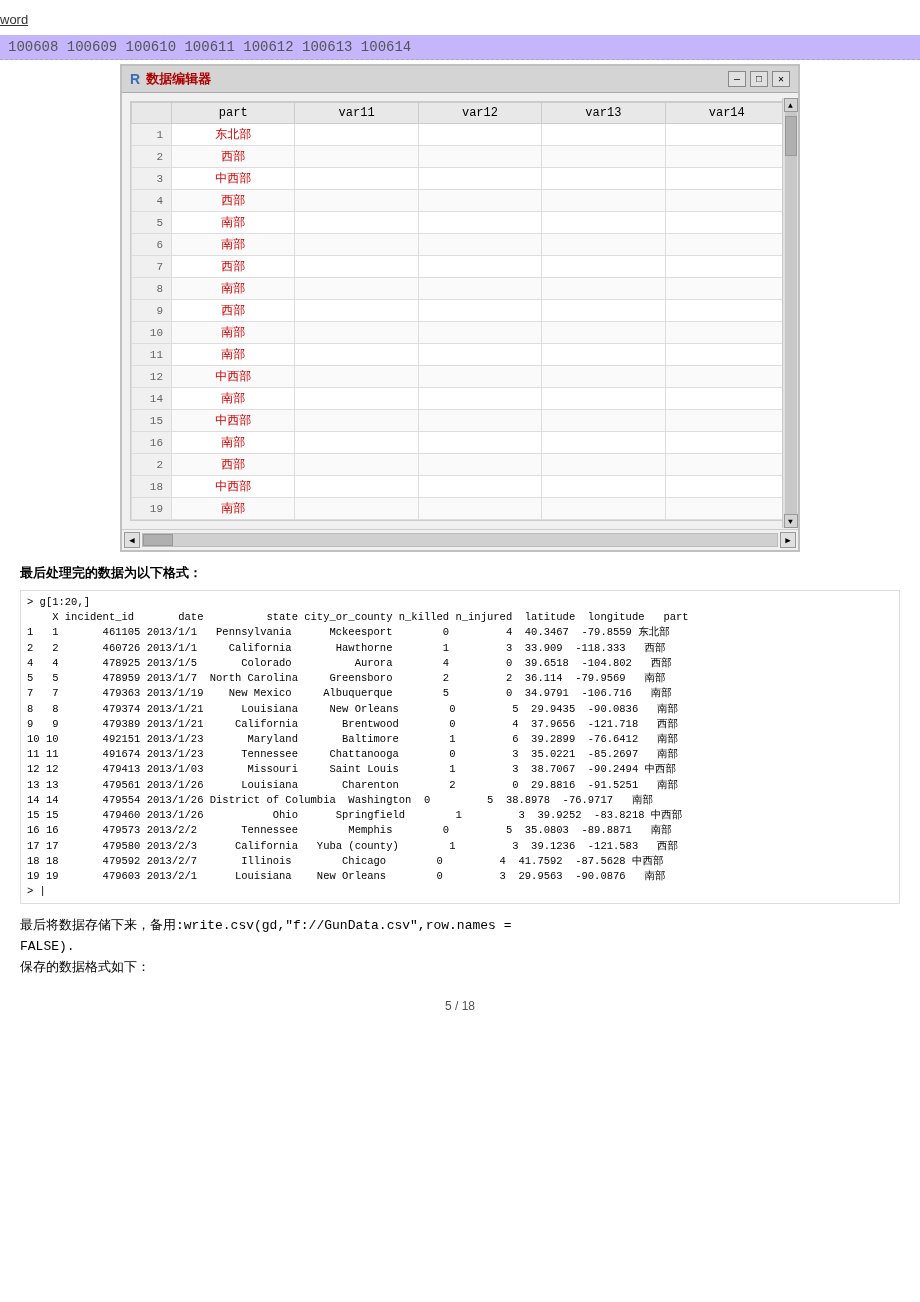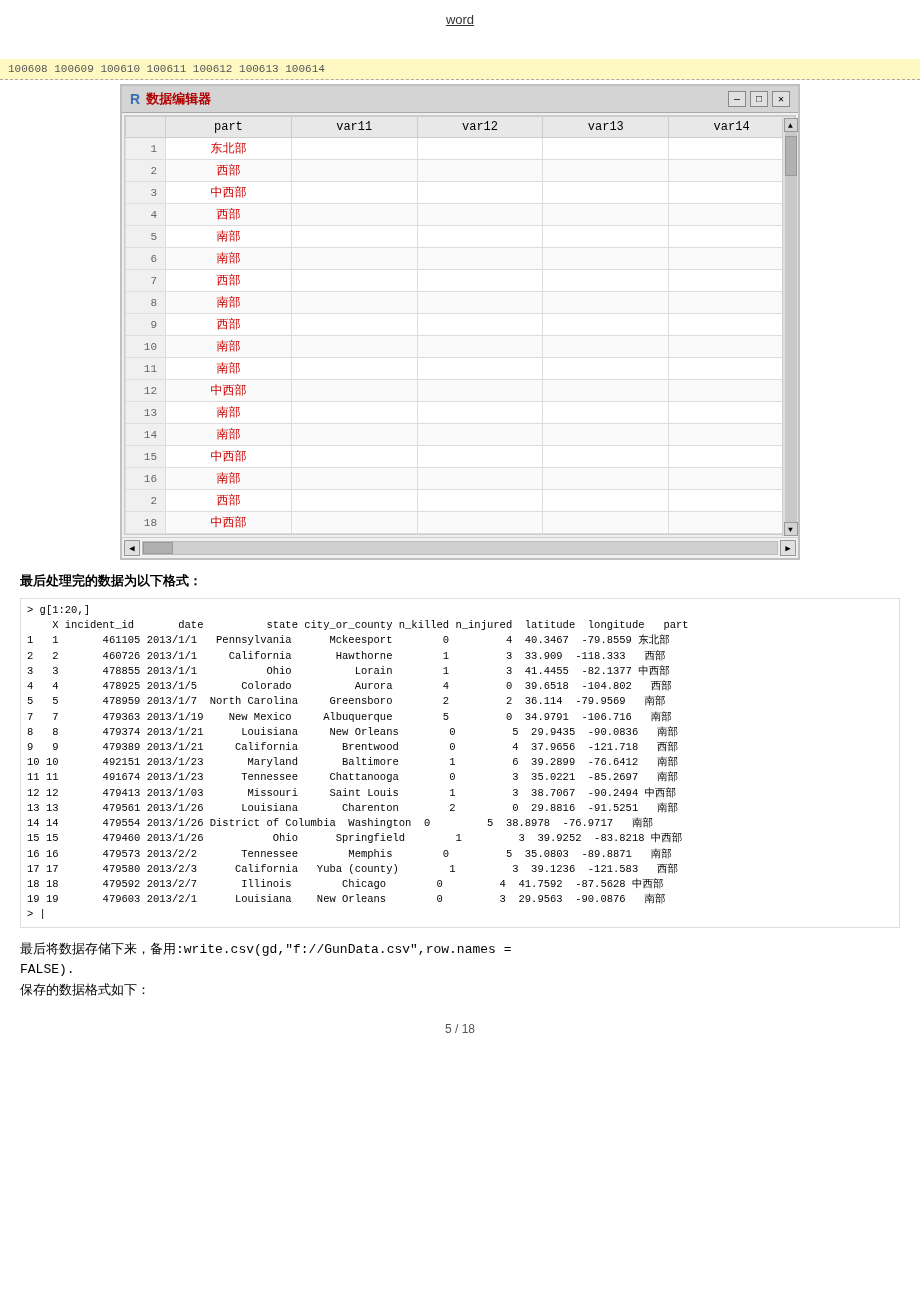--- a/index.html
+++ b/index.html
@@ -8,40 +8,38 @@
       font-family: 'Courier New', Courier, monospace;
       font-size: 12px;
       color: #000;
       width: 920px;
       min-height: 1302px;
       position: relative;
     }
 
     
     .top-word {
-      text-align: center;
       padding: 12px 0 8px 0;
       font-family: Arial, sans-serif;
       font-size: 13px;
     }
     .top-word a {
       color: #333;
       text-decoration: underline;
     }
 
     
     .scroll-header {
-      background: #fef9c3;
+      background: #c4b5fd;
       padding: 4px 8px;
-      font-size: 11px;
+      font-size: 14px;
       color: #555;
       border-bottom: 1px dashed #aaa;
       overflow: hidden;
       white-space: nowrap;
-      margin-top: 24px;
     }
 
     
     .editor-window {
       margin: 4px auto;
       width: 680px;
       border: 2px solid #c0c0c0;
       background: #f0f0f0;
       position: relative;
     }
@@ -91,21 +89,21 @@
 
     .win-btn.close {
       background: #e0e0e0;
     }
 
     
     .editor-table-wrapper {
       overflow: hidden;
       background: #fff;
       border: 1px solid #ccc;
-      margin: 2px;
+      margin: 8px;
     }
 
     .editor-table {
       width: 100%;
       border-collapse: collapse;
       font-size: 12px;
       font-family: 'Courier New', Courier, monospace;
     }
 
     .editor-table th {
@@ -404,28 +402,20 @@
           </tr>
           <tr>
             <td>12</td>
             <td>中西部</td>
             <td></td>
             <td></td>
             <td></td>
             <td></td>
           </tr>
           <tr>
-            <td>13</td>
-            <td>南部</td>
-            <td></td>
-            <td></td>
-            <td></td>
-            <td></td>
-          </tr>
-          <tr>
             <td>14</td>
             <td>南部</td>
             <td></td>
             <td></td>
             <td></td>
             <td></td>
           </tr>
           <tr>
             <td>15</td>
             <td>中西部</td>
@@ -446,20 +436,28 @@
             <td>2</td>
             <td>西部</td>
             <td></td>
             <td></td>
             <td></td>
             <td></td>
           </tr>
           <tr>
             <td>18</td>
             <td>中西部</td>
+            <td></td>
+            <td></td>
+            <td></td>
+            <td></td>
+          </tr>
+          <tr>
+            <td>19</td>
+            <td>南部</td>
             <td></td>
             <td></td>
             <td></td>
             <td></td>
           </tr>
         </tbody>
     </table>
   </div>
 
   <div class="editor-bottom-scroll">
@@ -480,21 +478,20 @@
 </div>
 
 <div class="section-title">最后处理完的数据为以下格式：</div>
 
 <div class="r-console">
   <div id="console-lines">
       <div class="data-row">&gt; g[1:20,]</div>
       <div class="data-row">    X incident_id       date          state city_or_county n_killed n_injured  latitude  longitude   part</div>
       <div class="data-row">1   1       461105 2013/1/1   Pennsylvania      Mckeesport        0         4  40.3467  -79.8559 东北部</div>
       <div class="data-row">2   2       460726 2013/1/1     California       Hawthorne        1         3  33.909  -118.333   西部</div>
-      <div class="data-row">3   3       478855 2013/1/1           Ohio          Lorain        1         3  41.4455  -82.1377 中西部</div>
       <div class="data-row">4   4       478925 2013/1/5       Colorado          Aurora        4         0  39.6518  -104.802   西部</div>
       <div class="data-row">5   5       478959 2013/1/7  North Carolina     Greensboro        2         2  36.114  -79.9569   南部</div>
       <div class="data-row">7   7       479363 2013/1/19    New Mexico     Albuquerque        5         0  34.9791  -106.716   南部</div>
       <div class="data-row">8   8       479374 2013/1/21      Louisiana     New Orleans        0         5  29.9435  -90.0836   南部</div>
       <div class="data-row">9   9       479389 2013/1/21     California       Brentwood        0         4  37.9656  -121.718   西部</div>
       <div class="data-row">10 10       492151 2013/1/23       Maryland       Baltimore        1         6  39.2899  -76.6412   南部</div>
       <div class="data-row">11 11       491674 2013/1/23      Tennessee     Chattanooga        0         3  35.0221  -85.2697   南部</div>
       <div class="data-row">12 12       479413 2013/1/03       Missouri     Saint Louis        1         3  38.7067  -90.2494 中西部</div>
       <div class="data-row">13 13       479561 2013/1/26      Louisiana       Charenton        2         0  29.8816  -91.5251   南部</div>
       <div class="data-row">14 14       479554 2013/1/26 District of Columbia  Washington  0         5  38.8978  -76.9717   南部</div>

